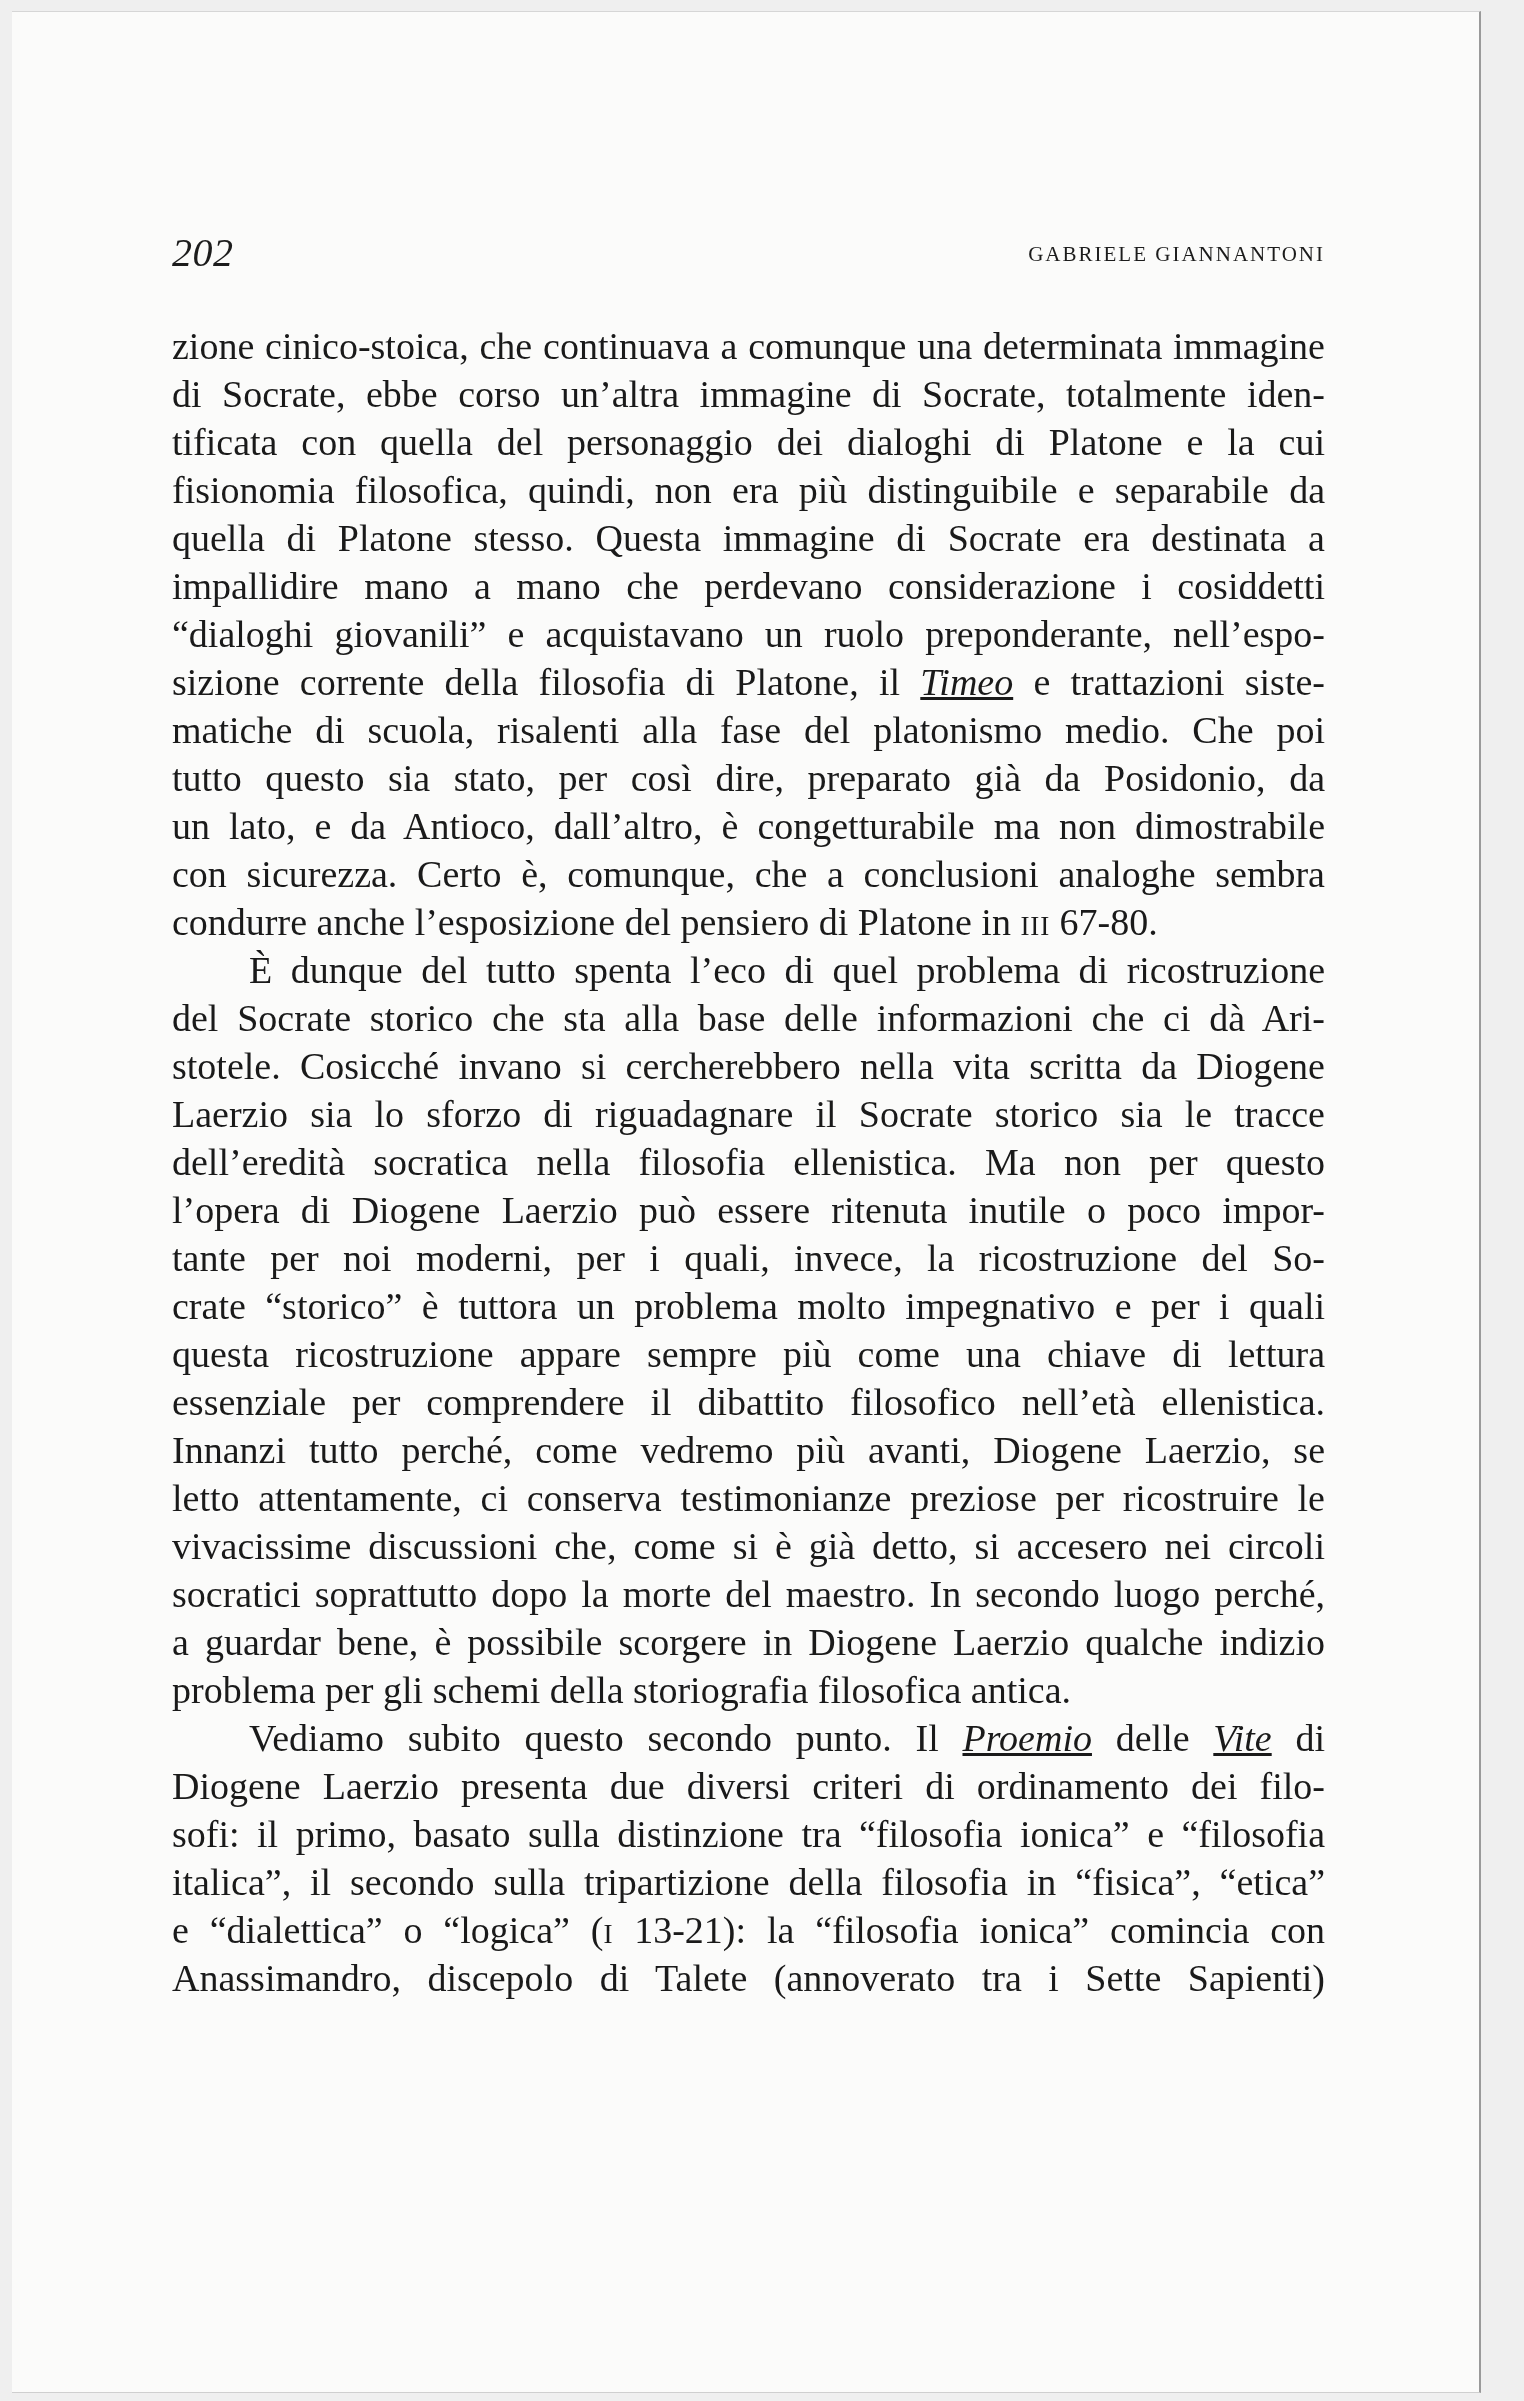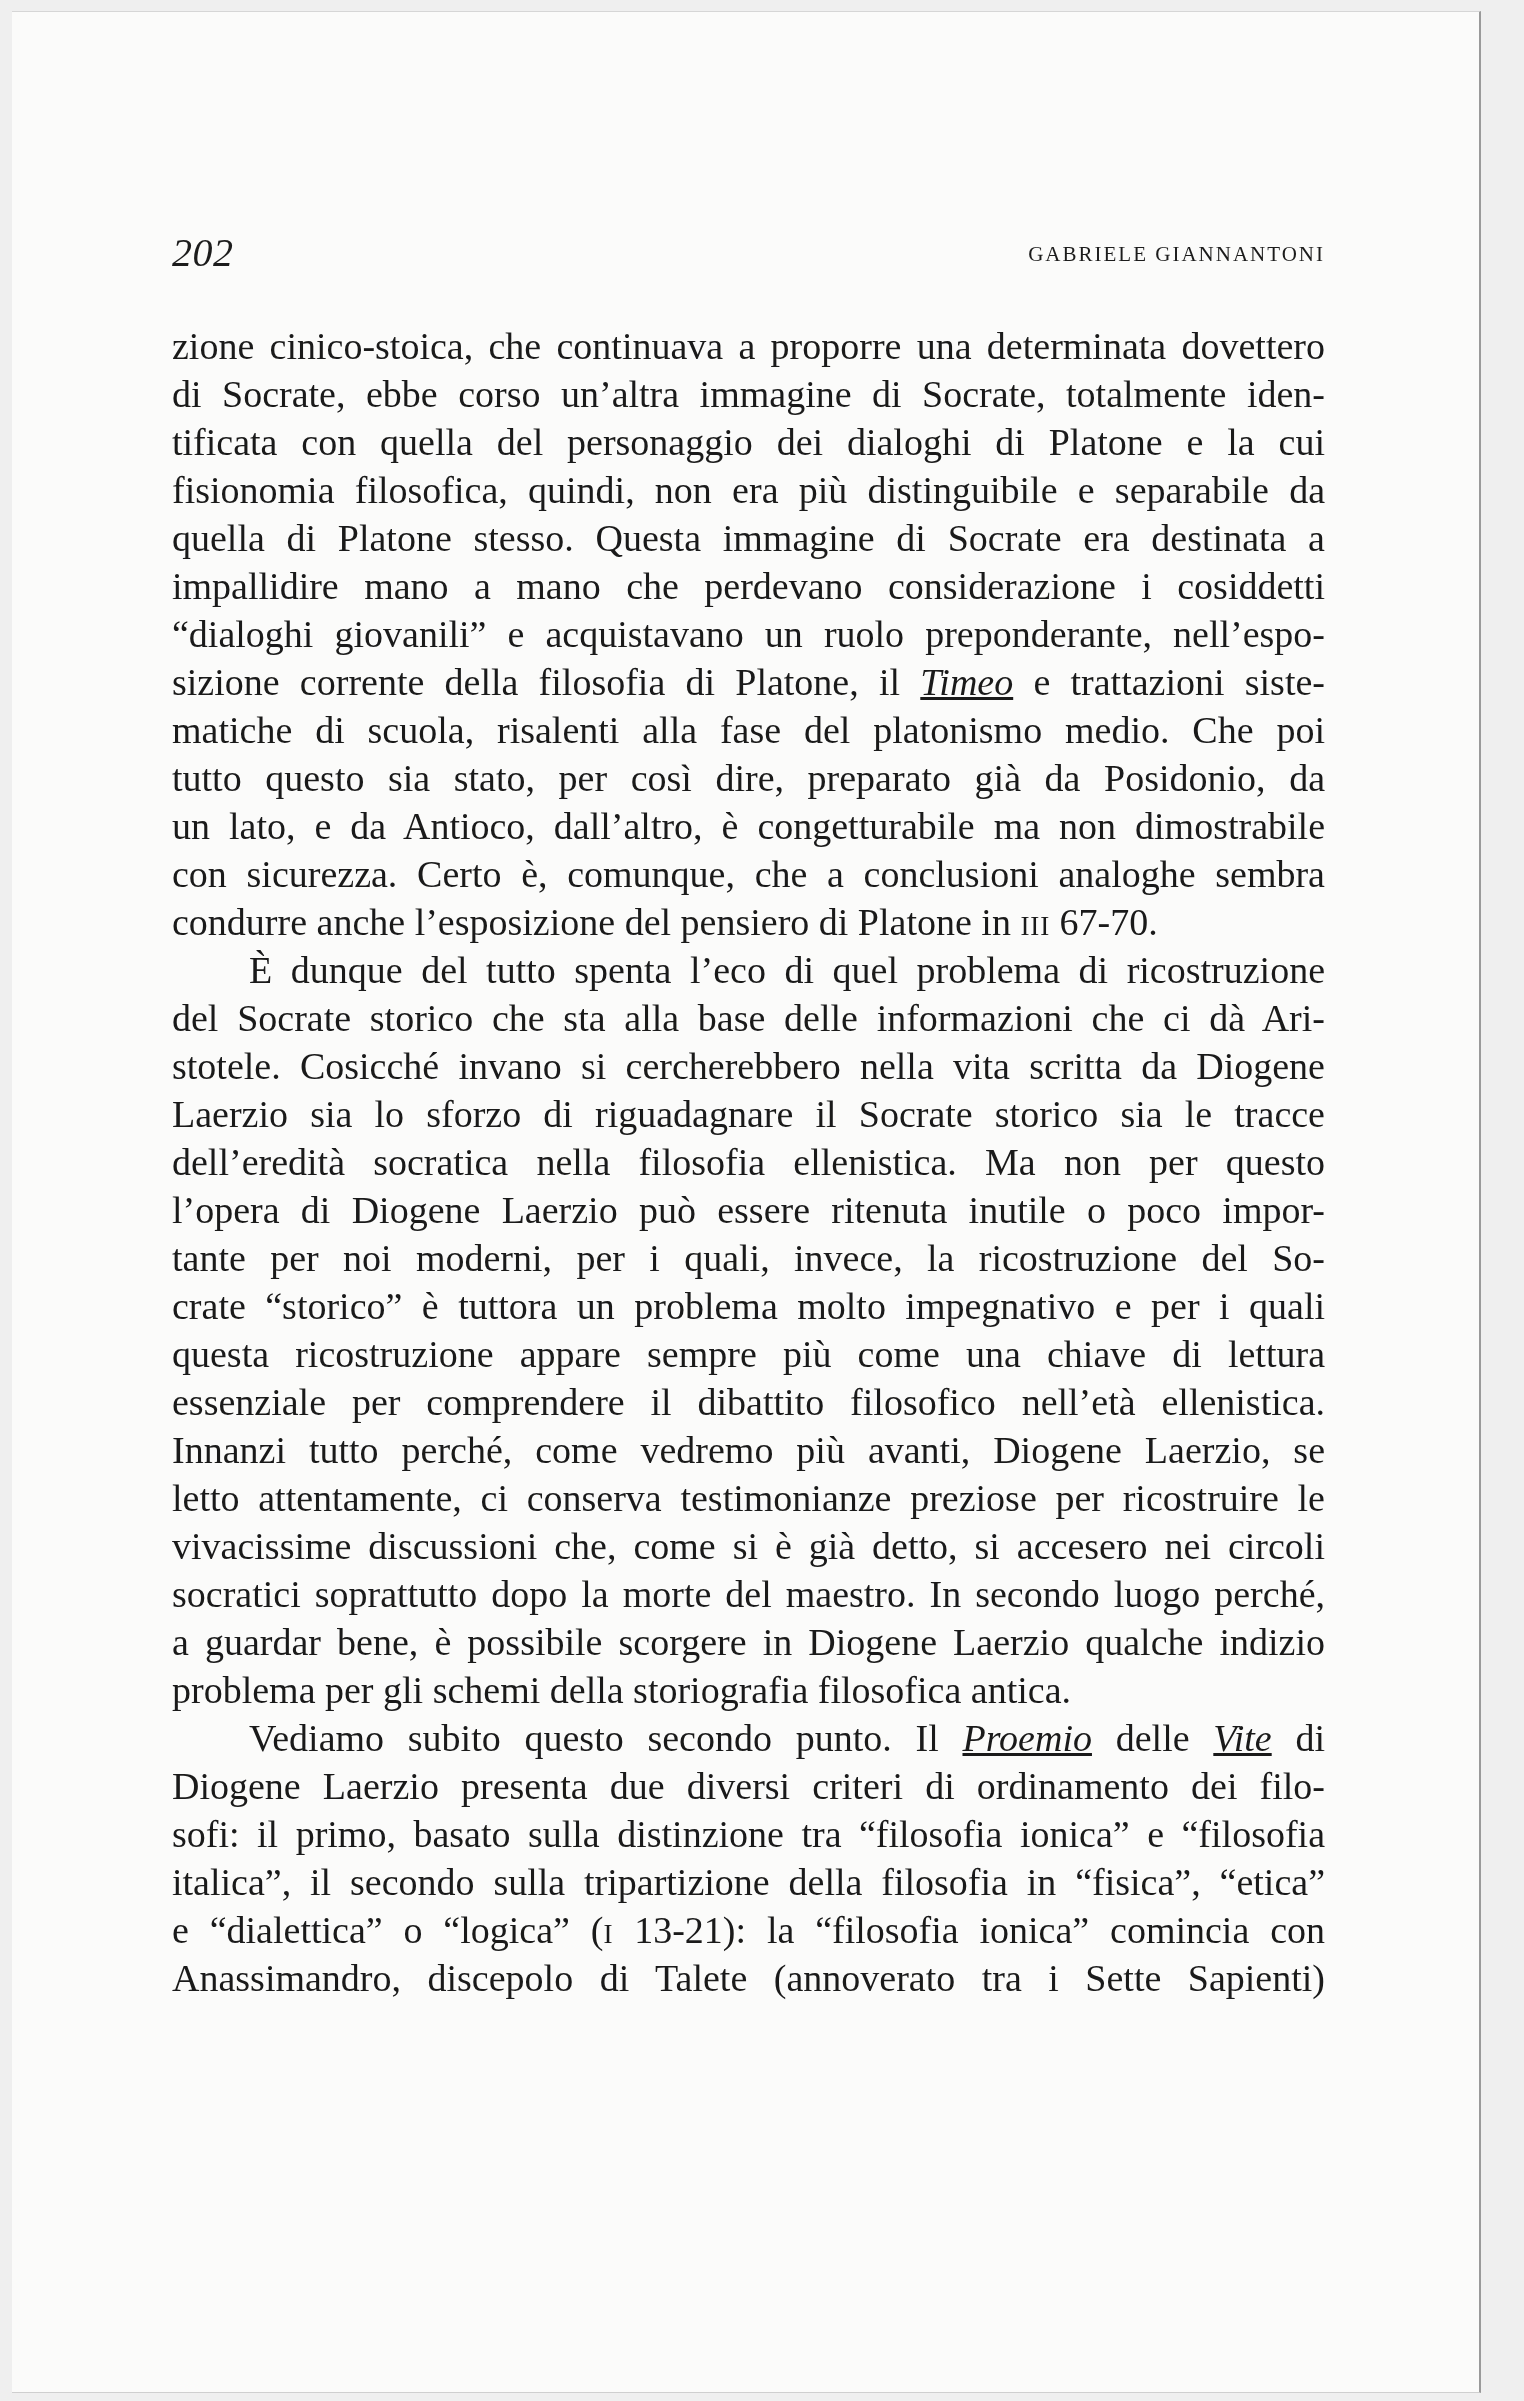--- a/index.html
+++ b/index.html
@@ -89,33 +89,33 @@
 
 <div class="page">
 </div>
 
 <div class="running-head">
   <span class="page-number">202</span>
   <span class="author">GABRIELE GIANNANTONI</span>
 </div>
 
 <div class="body-text" id="body-text">
-    <div class="line"><span>zione cinico-stoica, che continuava a proporre una determinata dovettero</span></div>
+    <div class="line"><span>zione cinico-stoica, che continuava a comunque una determinata immagine</span></div>
     <div class="line"><span>di Socrate, ebbe corso un’altra immagine di Socrate, totalmente iden-</span></div>
     <div class="line"><span>tificata con quella del personaggio dei dialoghi di Platone e la cui</span></div>
     <div class="line"><span>fisionomia filosofica, quindi, non era più distinguibile e separabile da</span></div>
     <div class="line"><span>quella di Platone stesso. Questa immagine di Socrate era destinata a</span></div>
     <div class="line"><span>impallidire mano a mano che perdevano considerazione i cosiddetti</span></div>
     <div class="line"><span>“dialoghi giovanili” e acquistavano un ruolo preponderante, nell’espo-</span></div>
     <div class="line"><span>sizione corrente della filosofia di Platone, il </span><span class="it">Timeo</span><span> e trattazioni siste-</span></div>
     <div class="line"><span>matiche di scuola, risalenti alla fase del platonismo medio. Che poi</span></div>
     <div class="line"><span>tutto questo sia stato, per così dire, preparato già da Posidonio, da</span></div>
     <div class="line"><span>un lato, e da Antioco, dall’altro, è congetturabile ma non dimostrabile</span></div>
     <div class="line"><span>con sicurezza. Certo è, comunque, che a conclusioni analoghe sembra</span></div>
-    <div class="line last"><span>condurre anche l’esposizione del pensiero di Platone in </span><span class="sc">III</span><span> 67-70.</span></div>
+    <div class="line last"><span>condurre anche l’esposizione del pensiero di Platone in </span><span class="sc">III</span><span> 67-80.</span></div>
     <div class="line indent"><span>È dunque del tutto spenta l’eco di quel problema di ricostruzione</span></div>
     <div class="line"><span>del Socrate storico che sta alla base delle informazioni che ci dà Ari-</span></div>
     <div class="line"><span>stotele. Cosicché invano si cercherebbero nella vita scritta da Diogene</span></div>
     <div class="line"><span>Laerzio sia lo sforzo di riguadagnare il Socrate storico sia le tracce</span></div>
     <div class="line"><span>dell’eredità socratica nella filosofia ellenistica. Ma non per questo</span></div>
     <div class="line"><span>l’opera di Diogene Laerzio può essere ritenuta inutile o poco impor-</span></div>
     <div class="line"><span>tante per noi moderni, per i quali, invece, la ricostruzione del So-</span></div>
     <div class="line"><span>crate “storico” è tuttora un problema molto impegnativo e per i quali</span></div>
     <div class="line"><span>questa ricostruzione appare sempre più come una chiave di lettura</span></div>
     <div class="line"><span>essenziale per comprendere il dibattito filosofico nell’età ellenistica.</span></div>

